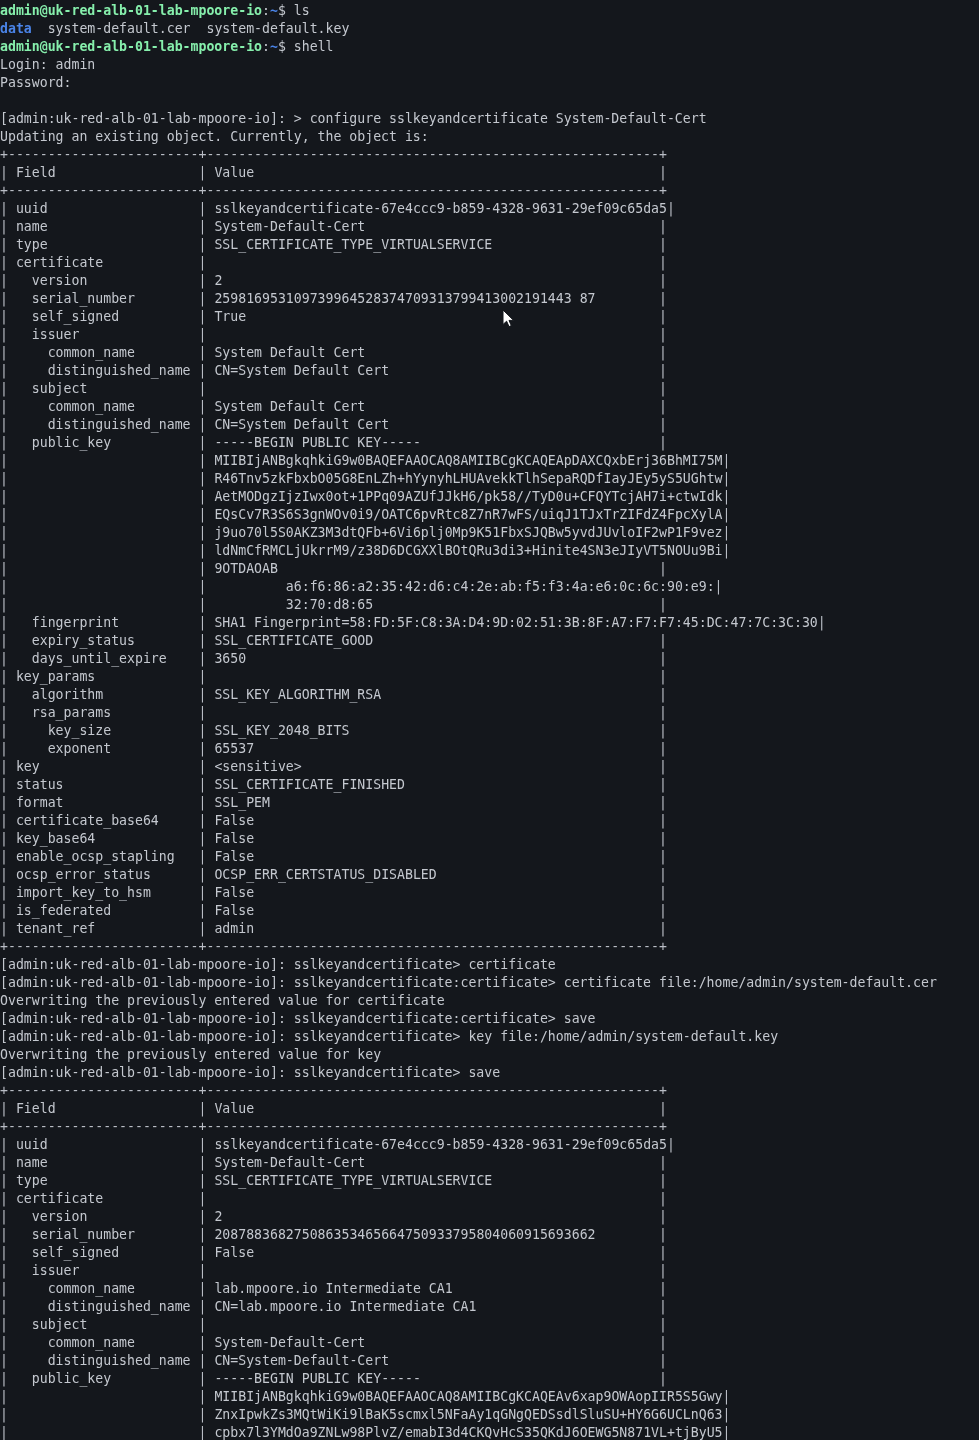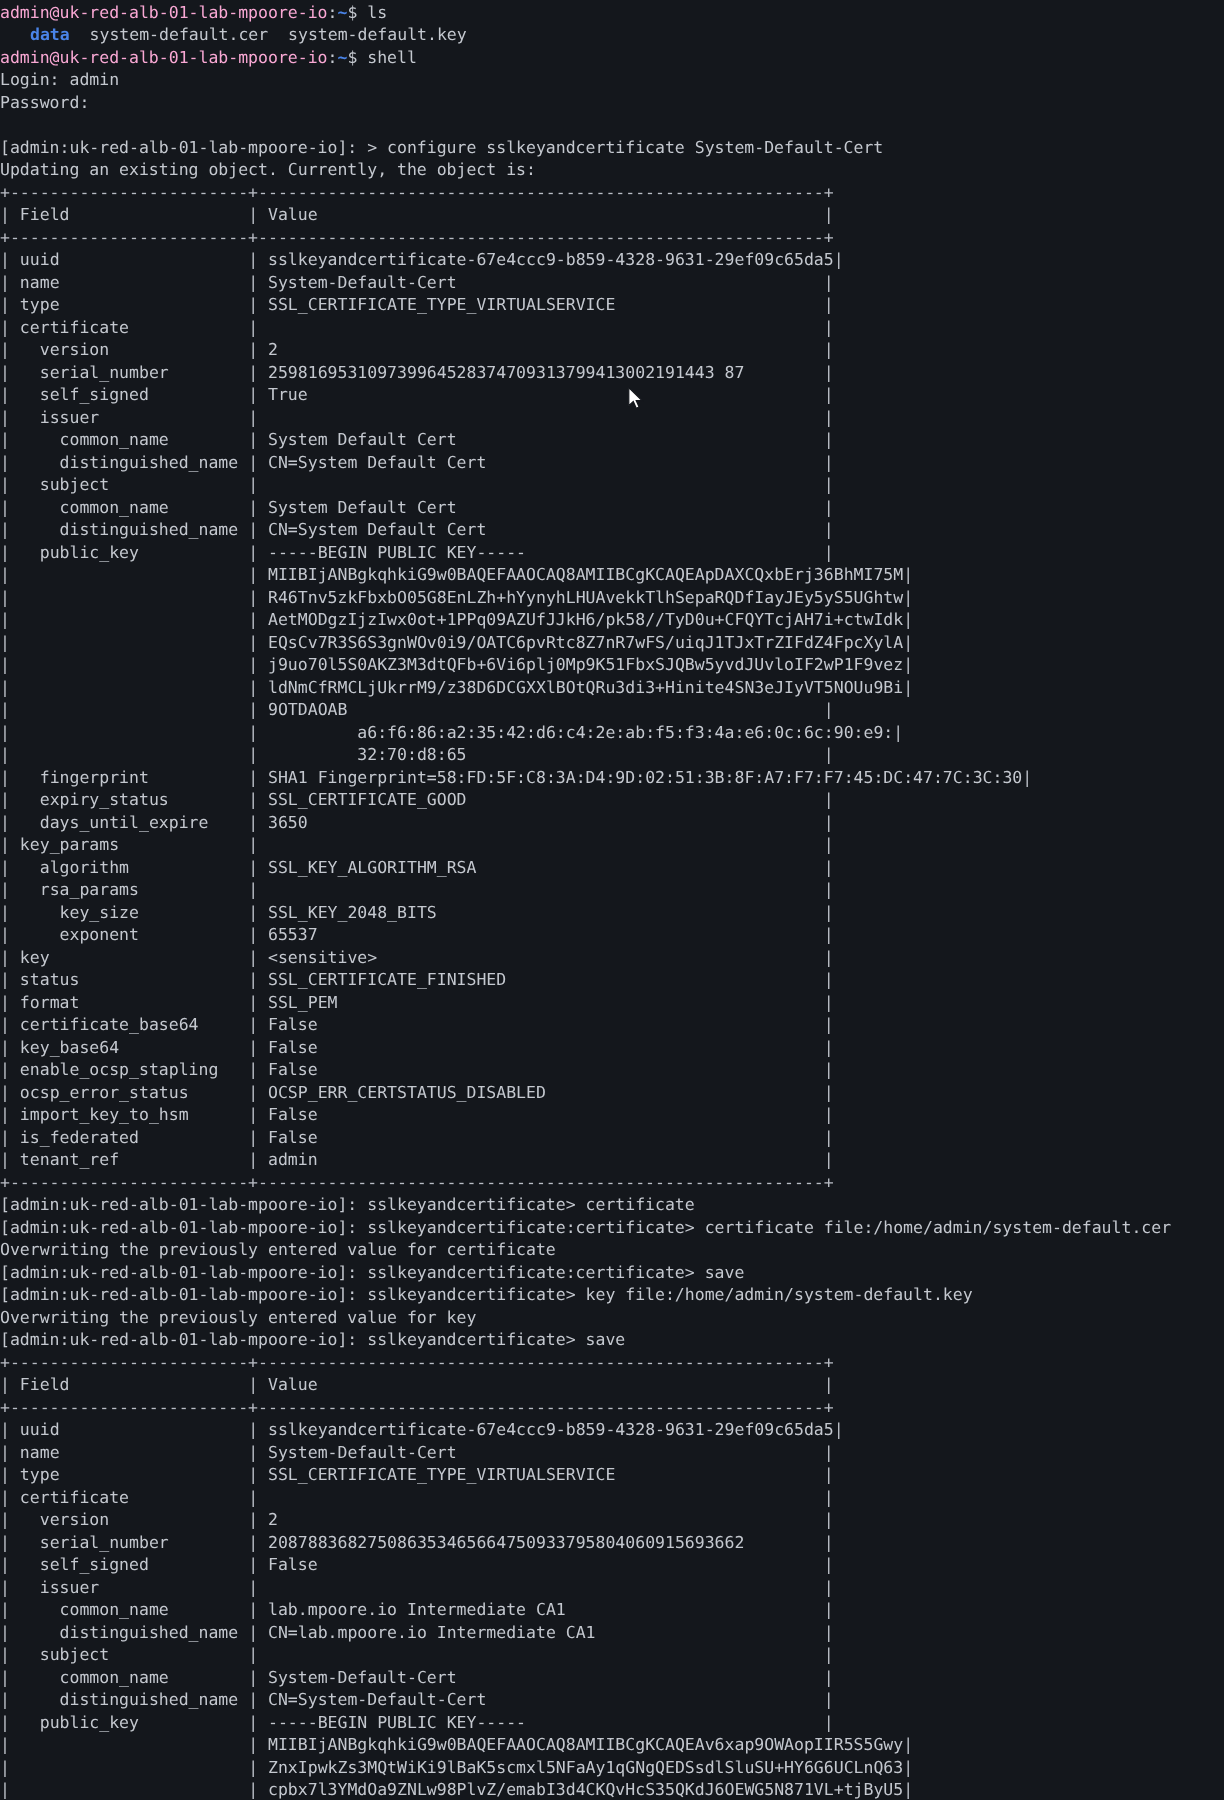--- a/index.html
+++ b/index.html
@@ -27,22 +27,22 @@
     letter-spacing: 0px;
     color: #c4c8cf;
     white-space: pre;
     tab-size: 8;
   }
   .line {
     height: 18px;
     white-space: pre;
     overflow: hidden;
   }
-  .user   { color: #f9a8d4; font-weight: normal; }
-  .dir    { color: #4a84e8; font-weight: bold; padding-left: 24px; }
+  .user   { color: #86efac; font-weight: bold; }
+  .dir    { color: #4a84e8; font-weight: bold; }
   .tilde  { color: #4a84e8; font-weight: bold; }
   .punct  { color: #c4c8cf; }
   .plain  { color: #c4c8cf; }
   .dim    { color: #b9bdc5; }
 
   #cursor {
     position: absolute;
     left: 503px;
     top: 310px;
     width: 12px;

